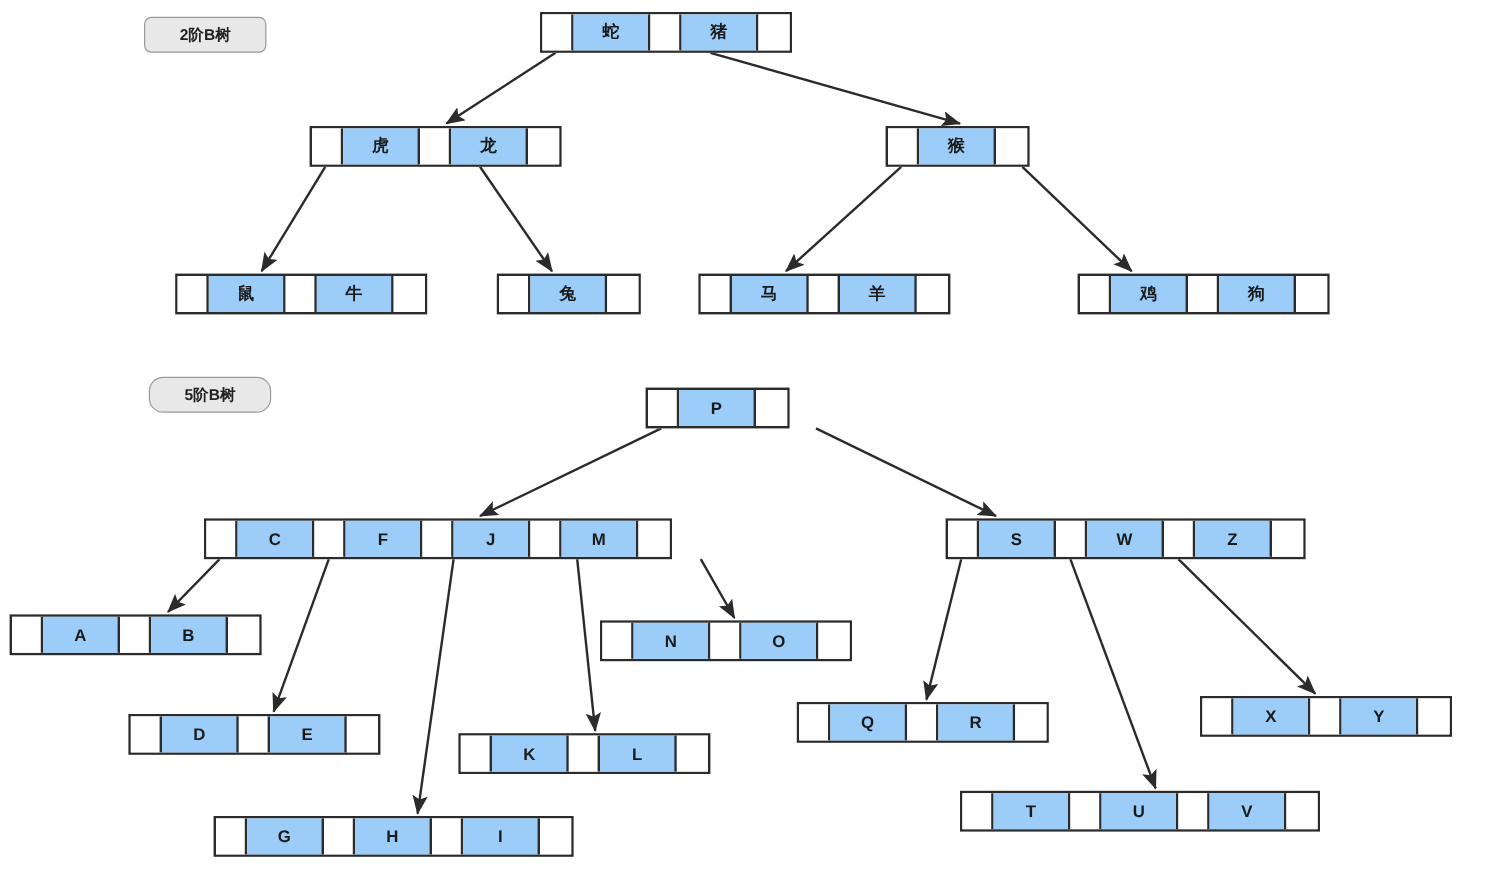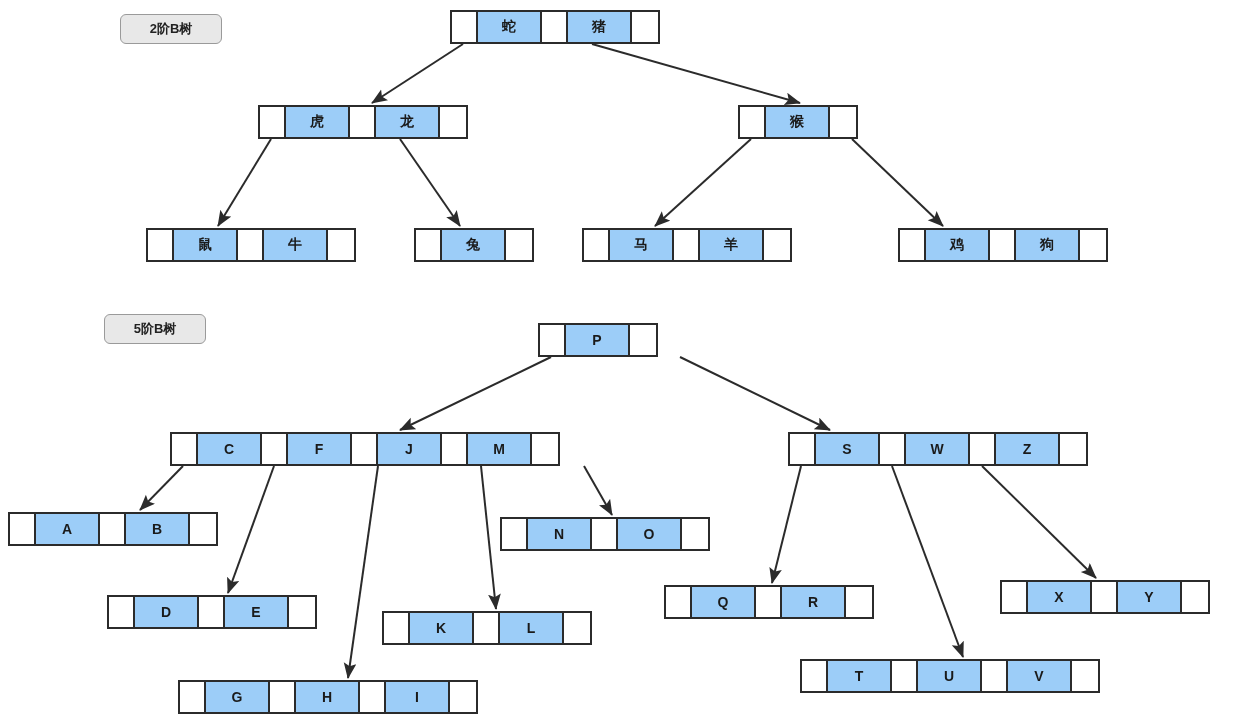--- a/index.html
+++ b/index.html
@@ -45,21 +45,21 @@
   .cell.key.cn{font-size:14px;font-weight:bold;}
   .cell.key.lat{font-size:14px;font-weight:bold;}
 </style>
 </head>
 <body>
 
 <div id="canvas">
 
   <div class="badge" style="left:120px;top:14px;width:102px;height:30px;">2阶B树</div>
 
-  <div class="badge" style="left:104px;top:314px;width:102px;height:30px;">5阶B树</div>
+  <div class="badge" style="left:124px;top:314px;width:102px;height:30px;border-radius:12px;">5阶B树</div>
 
   <svg class="edges" viewBox="0 0 1244 725">
     <defs>
       <marker id="arrow" markerWidth="9" markerHeight="9" refX="7.5" refY="3.2" orient="auto" markerUnits="strokeWidth">
         <path d="M0,0 L8,3.2 L0,6.4 L1.6,3.2 z" fill="#2b2b2b"></path>
       </marker>
     </defs>
     <g id="edge-group" stroke="#2b2b2b" stroke-width="2" fill="none" marker-end="url(#arrow)">
         <line x1="463" y1="44" x2="372" y2="103"></line>
         <line x1="592" y1="44" x2="800" y2="103"></line>

